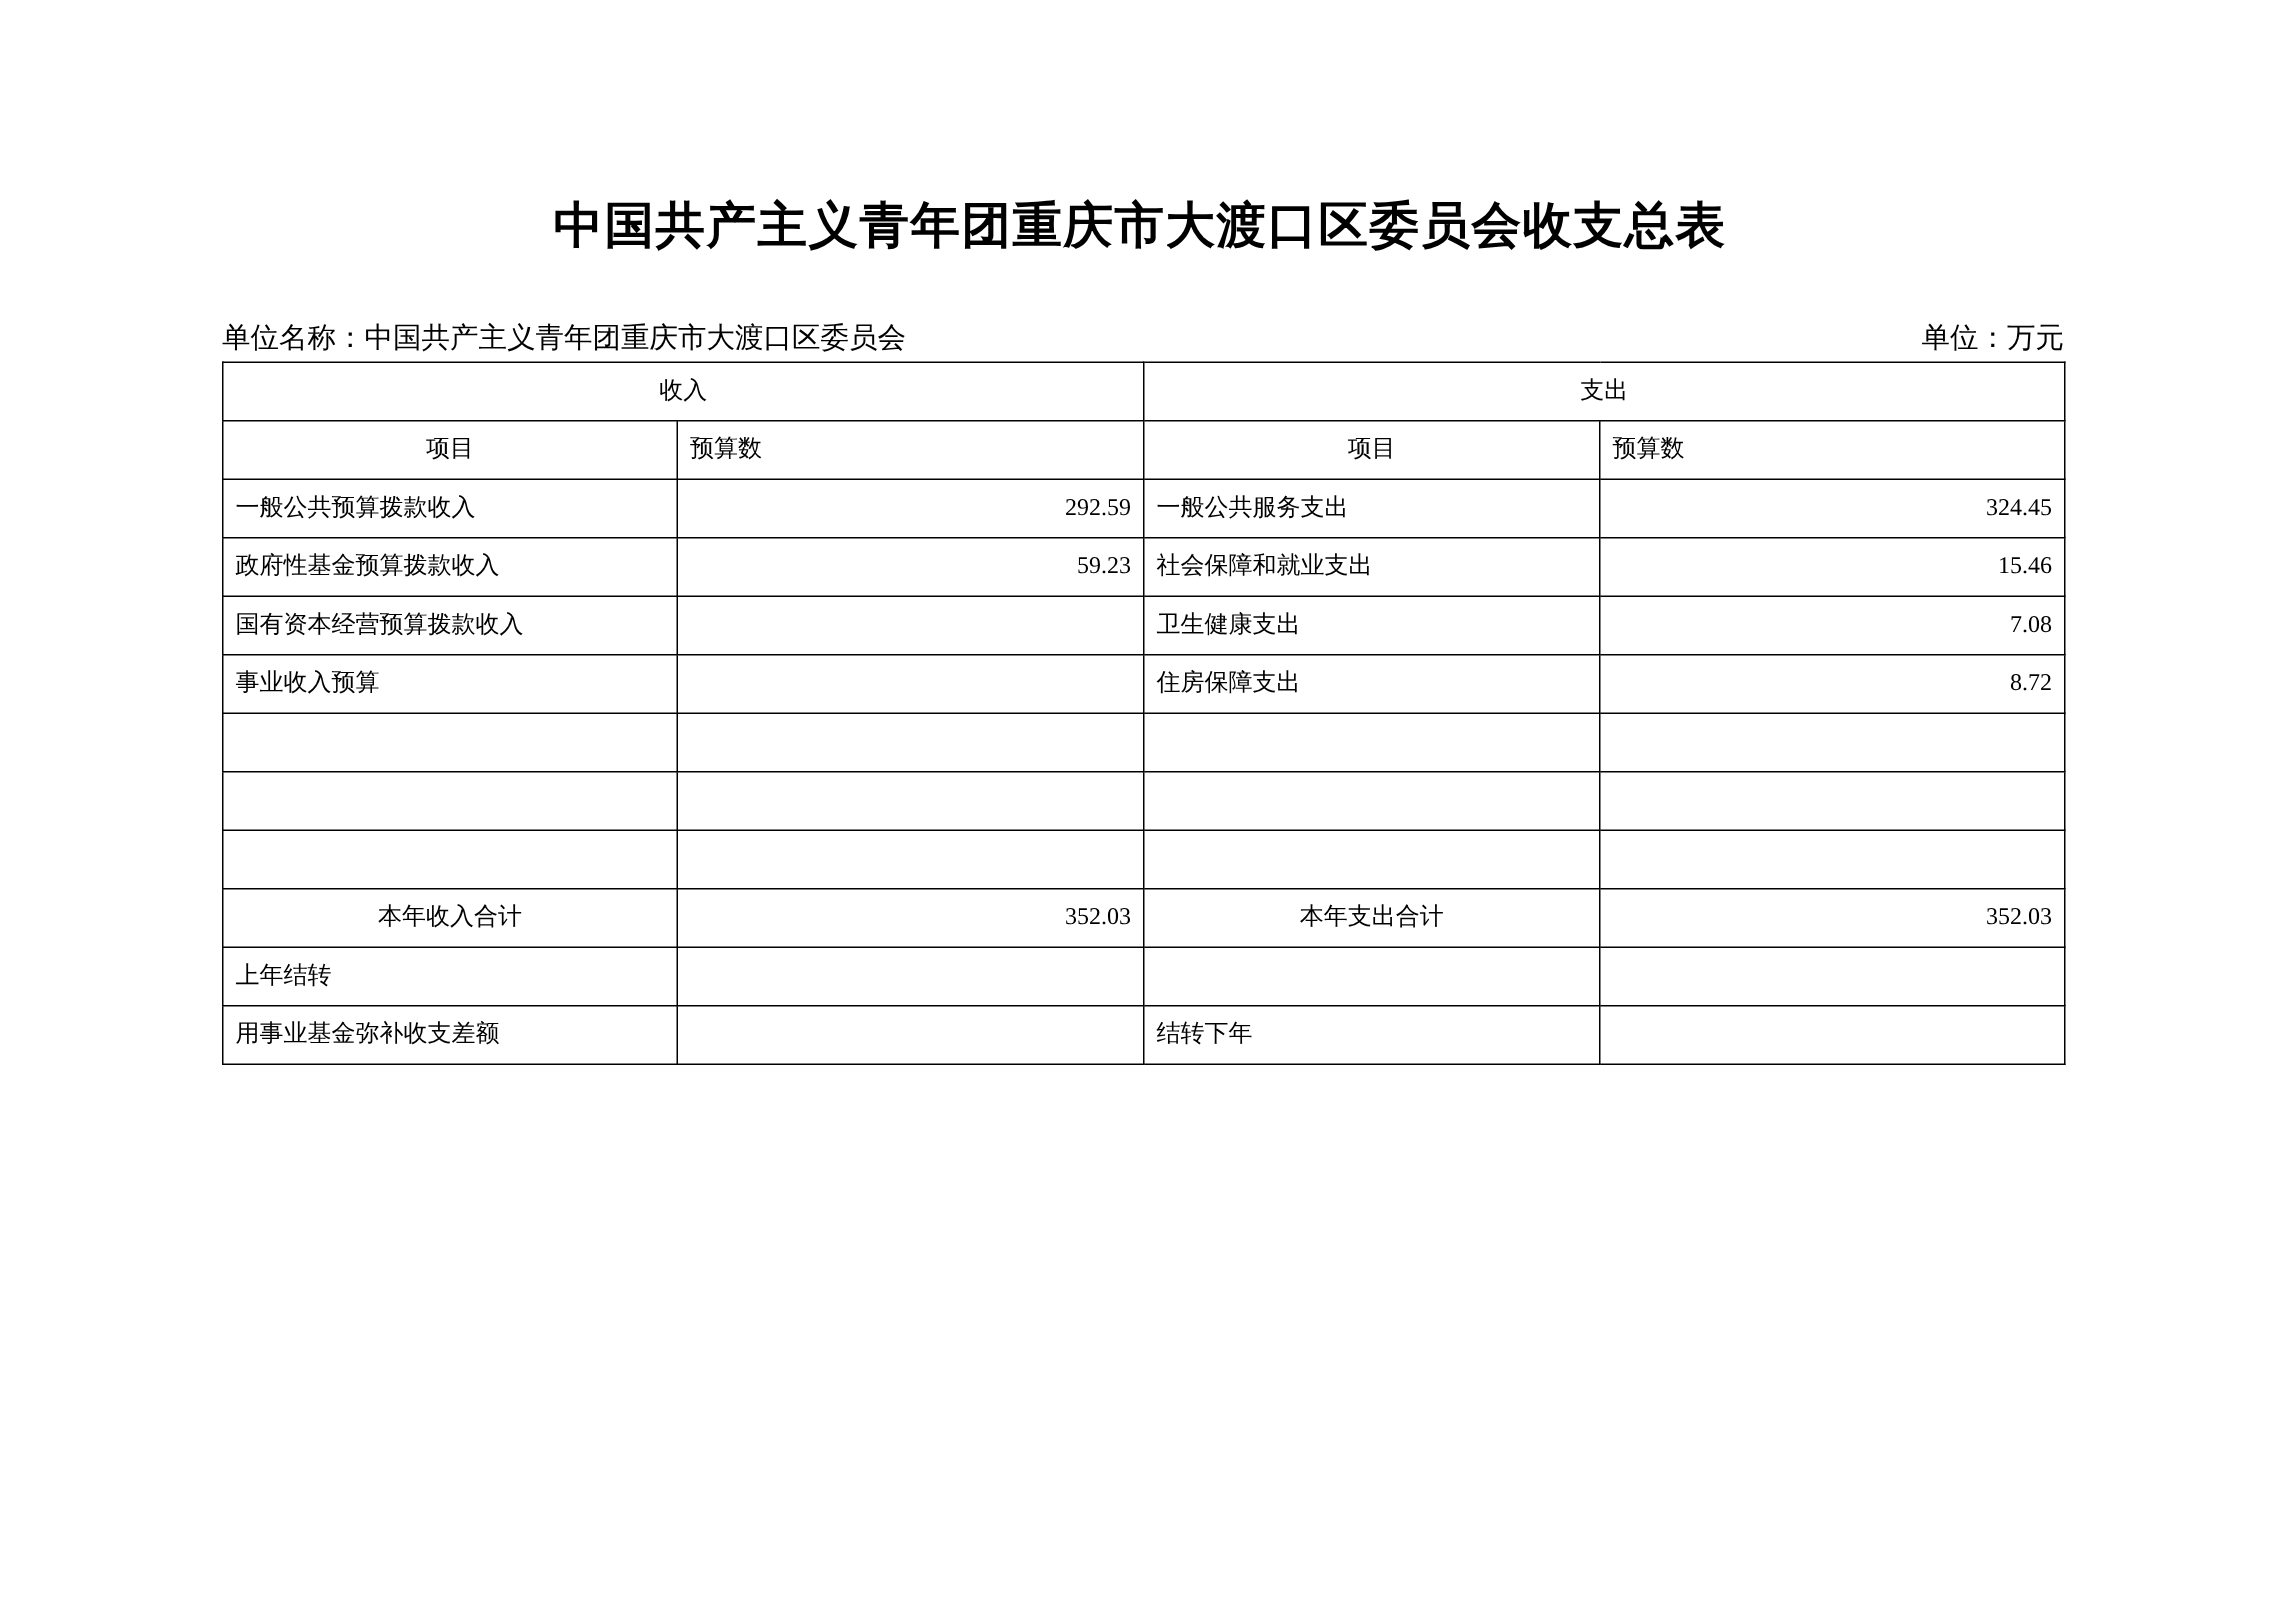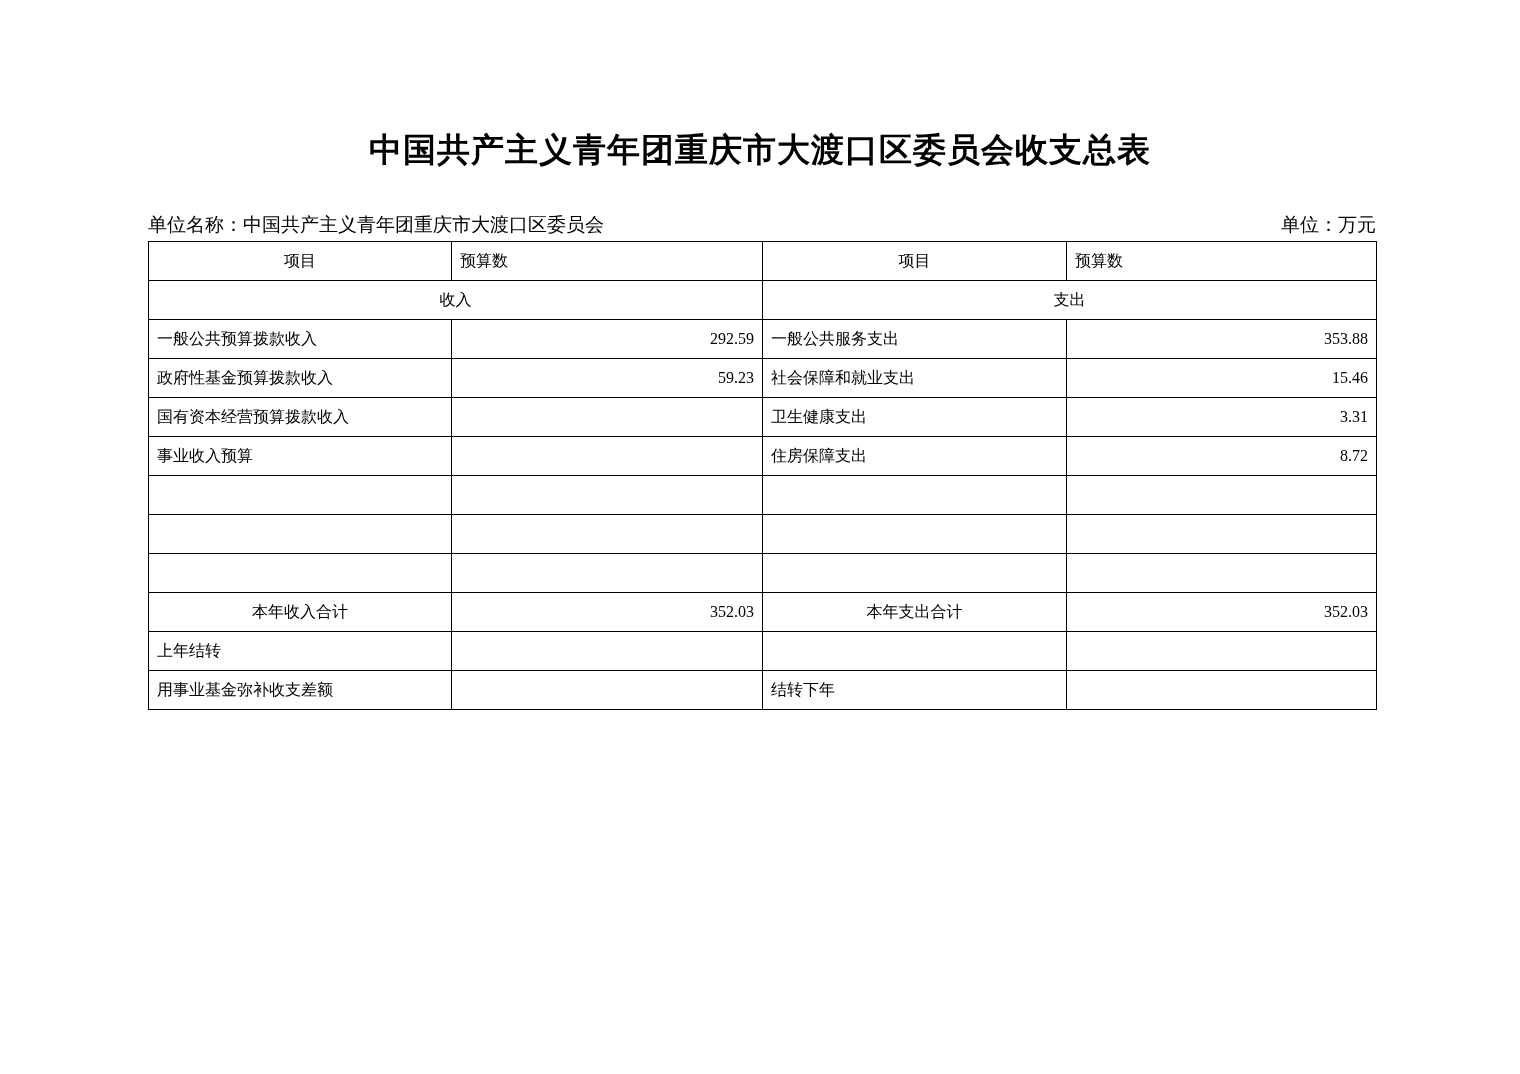--- a/index.html
+++ b/index.html
@@ -114,47 +114,47 @@
 
   <table class="main">
     <colgroup>
       <col class="c1">
         <col class="c2">
         <col class="c3">
         <col class="c4">
     </colgroup>
     <tbody>
       <tr>
+        <td class="grp" colspan="2">收入</td>
+        <td class="grp" colspan="2">支出</td>
+      </tr>
+      <tr>
         <td class="hdr-item">项目</td>
         <td class="hdr-num">预算数</td>
         <td class="hdr-item">项目</td>
         <td class="hdr-num">预算数</td>
-      </tr>
-      <tr>
-        <td class="grp" colspan="2">收入</td>
-        <td class="grp" colspan="2">支出</td>
       </tr>
 
       <tr>
         <td class="label">一般公共预算拨款收入</td>
         <td class="num">292.59</td>
         <td class="label">一般公共服务支出</td>
-        <td class="num">353.88</td>
+        <td class="num">324.45</td>
       </tr>
       <tr>
         <td class="label">政府性基金预算拨款收入</td>
         <td class="num">59.23</td>
         <td class="label">社会保障和就业支出</td>
         <td class="num">15.46</td>
       </tr>
       <tr>
         <td class="label">国有资本经营预算拨款收入</td>
         <td class="num"></td>
         <td class="label">卫生健康支出</td>
-        <td class="num">3.31</td>
+        <td class="num">7.08</td>
       </tr>
       <tr>
         <td class="label">事业收入预算</td>
         <td class="num"></td>
         <td class="label">住房保障支出</td>
         <td class="num">8.72</td>
       </tr>
       <tr>
         <td class="label blank"></td>
         <td class="num blank"></td>

